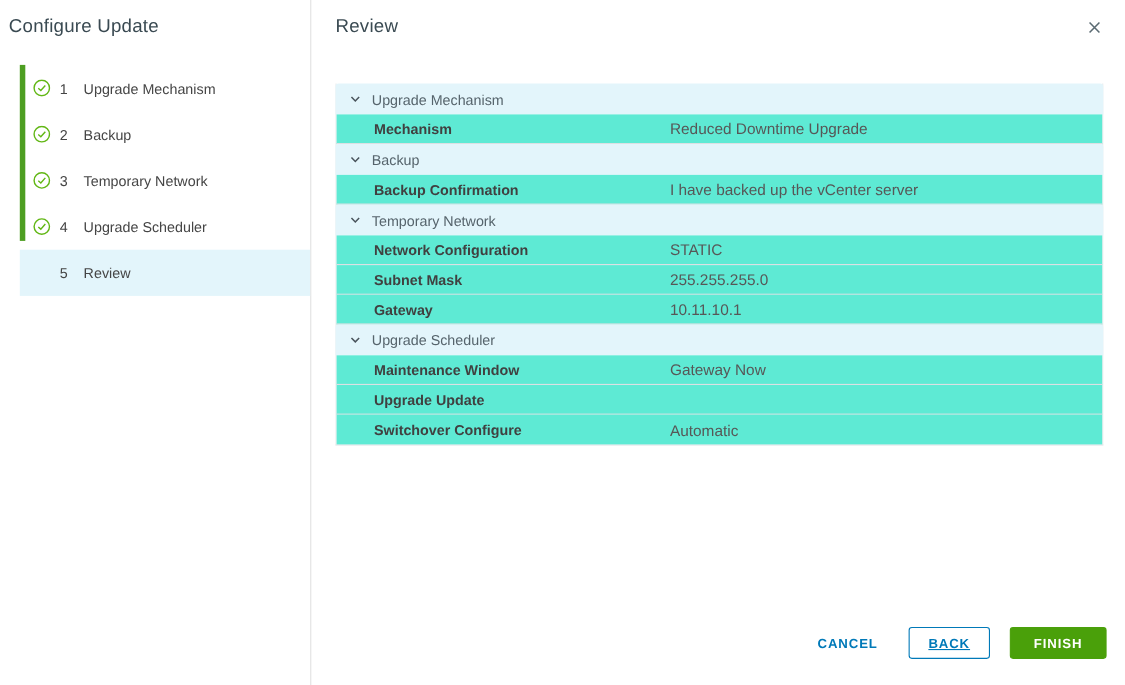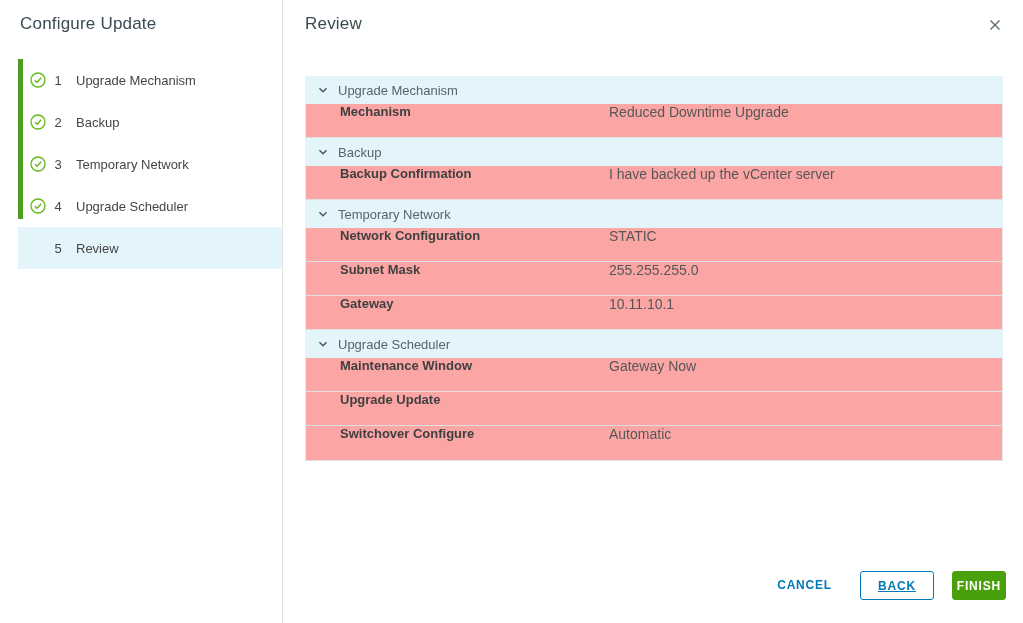--- a/index.html
+++ b/index.html
@@ -14,21 +14,21 @@
     --line:#DCE0E3;
     --title-color:#3A4A52;
     --key-color:#404040;
     --val-color:#575757;
     --sec-color:#56646C;
   }
   .app { display:flex; width:1023px; height:623px; position:relative; }
 
   
   .sidebar { width:283px; height:100%; border-right:1px solid #E2E2E2; padding-top:14px; flex:none; }
-  .sidebar-title { font-size:17px; color:var(--title-color); padding-left:20px; letter-spacing:.2px; }
+  .sidebar-title { font-size:17px; color:var(--title-color); padding-left:8px; letter-spacing:.2px; }
   .steps-wrap { position:relative; margin-left:18px; margin-top:25px; width:264px; }
   .progress-bar { position:absolute; left:0; top:0; width:5px; height:160px; background:var(--bar-green); }
   .step { display:flex; align-items:center; height:42px; padding-left:12px; cursor:pointer; }
   .step.active { background:var(--lightblue); }
   .step-icon { width:16px; height:16px; flex:none; display:flex; align-items:center; }
   .step-num { width:10px; margin-left:7px; font-size:13px; color:#454545; text-align:center; flex:none; }
   .step-label { margin-left:13px; font-size:13px; color:#454545; }
 
   
   .main { flex:1; padding:14px 20px 0 22px; position:relative; }
@@ -36,34 +36,34 @@
   .main-title { font-size:17px; color:var(--title-color); letter-spacing:.2px; }
   .close-btn { width:16px; height:16px; margin-top:3px; cursor:pointer; border:none; background:none; padding:0; }
 
   
   .review-table { margin-top:38px; width:698px;
     border-left:1px solid #E7EAEC; border-right:1px solid #E7EAEC; border-bottom:1px solid var(--line); }
   .section-header { height:28px; background:var(--lightblue); display:flex; align-items:center;
     padding-left:12px; border-radius:3px 3px 0 0; margin:0 -1px; cursor:pointer; }
   .chevron { width:12px; height:12px; flex:none; display:flex; align-items:center; }
   .section-title { margin-left:9px; font-size:13px; color:var(--sec-color); }
-  .t-row { height:34px; display:flex; align-items:flex-start; border-bottom:1px solid var(--line); background:#fca5a5; }
+  .t-row { height:27px; display:flex; align-items:center; border-bottom:1px solid var(--line); background:#5eead4; }
   .t-row:last-child { border-bottom:none; }
   .t-key { width:303px; padding-left:34px; font-size:13px; font-weight:bold; color:var(--key-color); flex:none; }
   .t-val { font-size:14px; color:var(--val-color); }
 
   
-  .footer { position:absolute; right:17px; bottom:23px; display:flex; align-items:center;margin-left:28px; }
+  .footer { position:absolute; right:17px; bottom:23px; display:flex; align-items:flex-start;margin-left:28px; }
   .btn { font-family:"Liberation Sans", sans-serif; font-size:12px; font-weight:bold;
     letter-spacing:.8px; cursor:pointer; border-radius:3px; }
   .btn-link { border:none; background:none; color:var(--accent-blue); padding:8px 6px; margin-right:22px; }
   .btn-outline { background:#fff; border:1px solid var(--accent-blue); color:var(--accent-blue);
     padding:7px 17px; height:29px; margin-right:18px;text-decoration:underline; }
   .btn-solid { background:var(--success-green); border:1px solid var(--success-green); color:#fff;
-    padding:7px 4px; height:29px; }
+    padding:7px 21px; height:29px; }
 </style>
 </head>
 <body>
 
 <div class="app">
 
   <div class="sidebar">
     <div class="sidebar-title">Configure Update</div>
     <div class="steps-wrap">
       <div class="progress-bar"></div>

